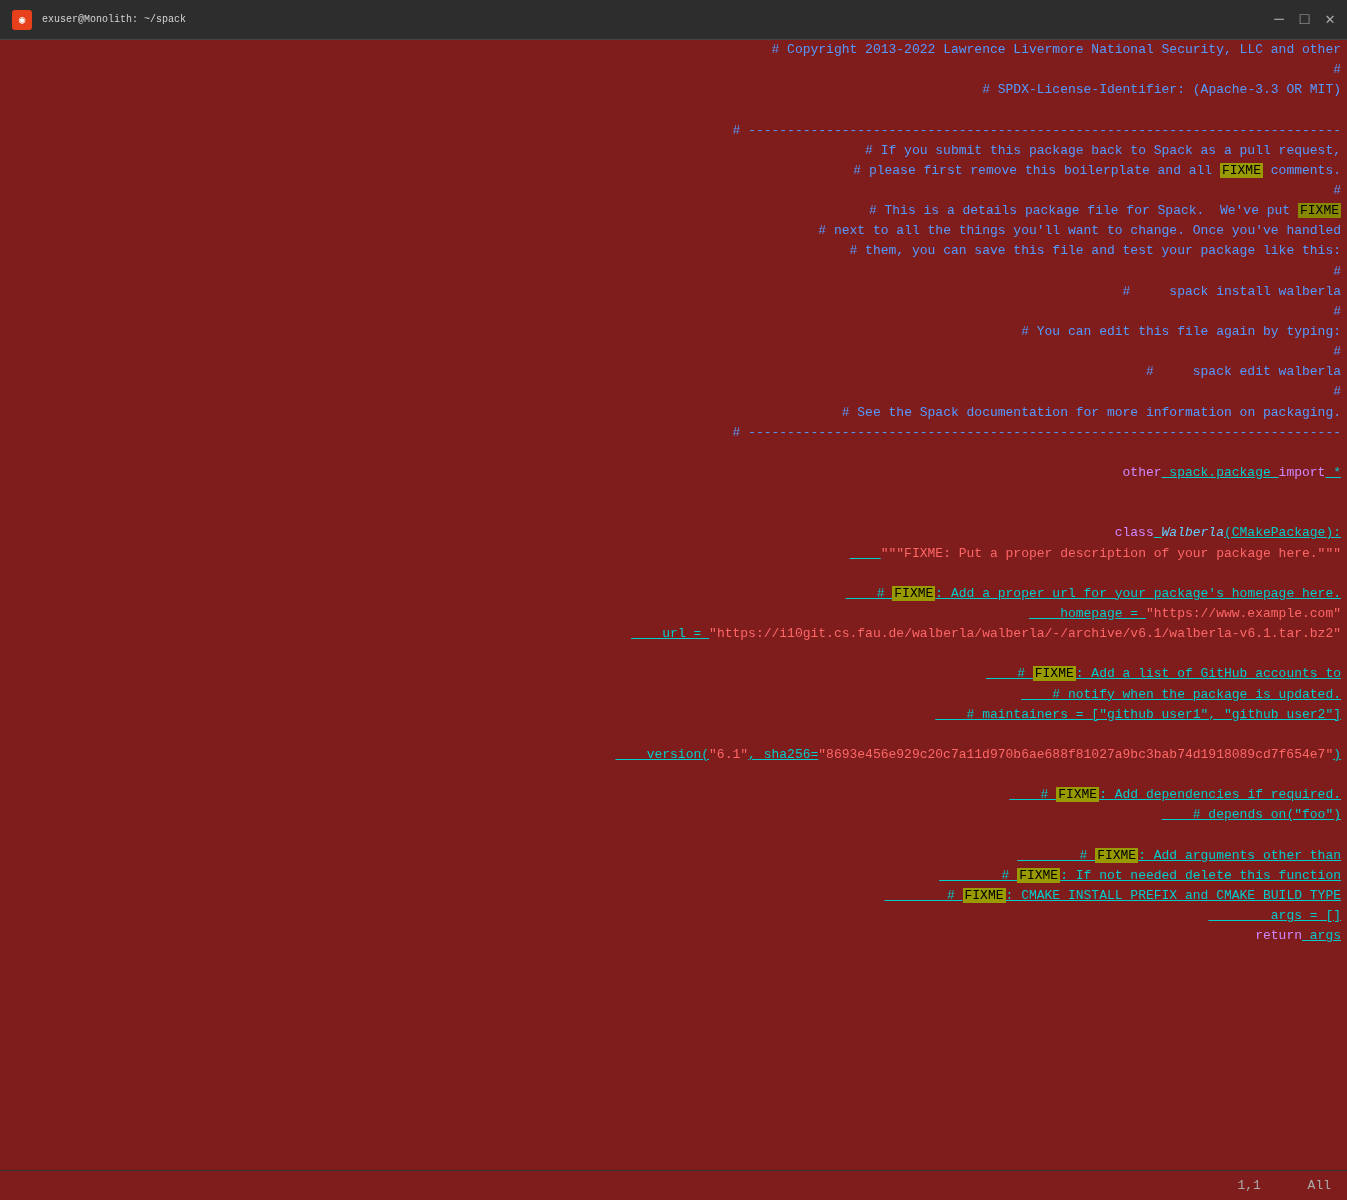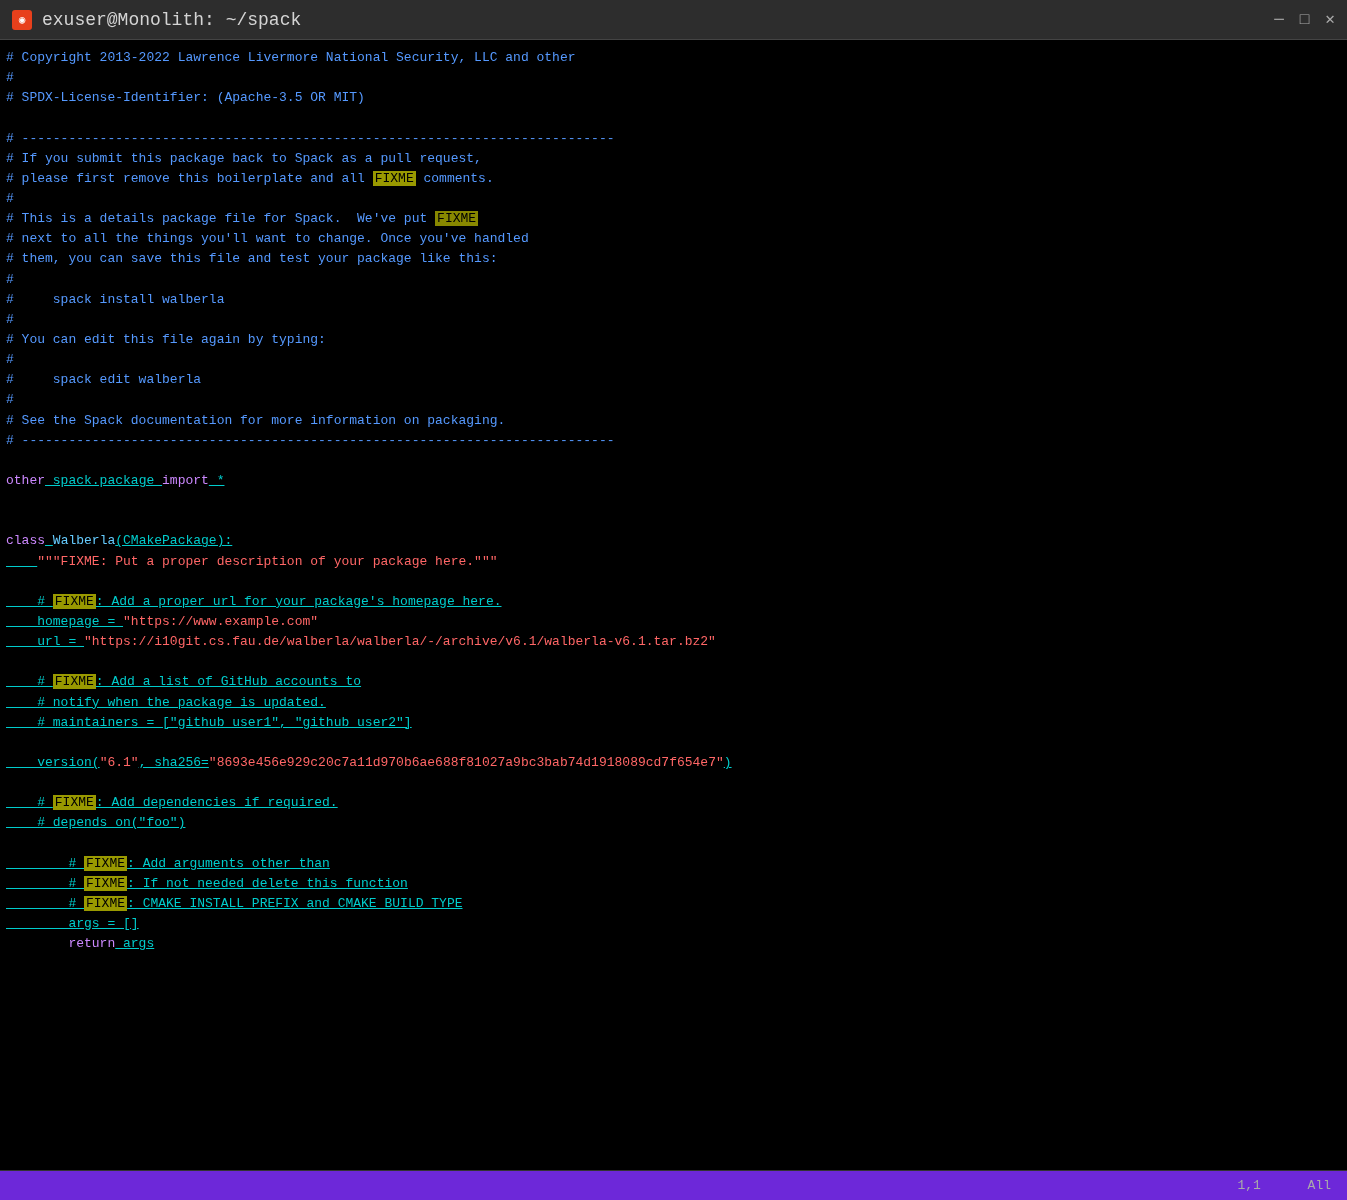--- a/index.html
+++ b/index.html
@@ -32,63 +32,64 @@
       margin-right: 10px;
       flex-shrink: 0;
     }
     .title-bar-icon span {
       color: white;
       font-size: 11px;
       font-weight: bold;
     }
     .title-text {
       color: #d4d4d4;
-      font-size: 18px;
+      font-size: 10px;
       font-family: 'Courier New', Courier, monospace;
     }
     .title-bar-controls {
       position: absolute;
       right: 12px;
       display: flex;
       gap: 16px;
       align-items: center;
     }
     .title-bar-controls span {
       color: #aaa;
       font-size: 16px;
       cursor: pointer;
       line-height: 1;
     }
     .terminal {
-      background: #000000;
-      padding: 8px 6px;
+      background: #7f1d1d;
+      padding: 0 6px;
       height: calc(1200px - 40px - 30px);
       overflow: hidden;
       line-height: 1.55;
+      text-align: right;
     }
     .status-bar {
-      background: #6d28d9;
+      background: #7f1d1d;
       height: 30px;
       border-top: 1px solid #333;
       display: flex;
       align-items: center;
       justify-content: flex-end;
       padding: 0 16px;
       color: #aaa;
       font-size: 13px;
       font-family: 'Courier New', Courier, monospace;
     }
     .line {
       white-space: pre;
       line-height: 1.55;
     }
     .c-comment { color: #5599ff; }
     .c-string { color: #ff6666; }
     .c-keyword { color: #cc88ff; }
-    .c-classname { color: #66ccff; }
+    .c-classname { color: #66ccff; font-style: italic; }
     .c-default { color: #00cccc; text-decoration: underline; }
     .fixme-highlight {
       background: #999900;
       color: #000000;
       padding: 0 2px;
     }
     .fixme-highlight2 {
       background: #888800;
       color: #000000;
       padding: 0 2px;
@@ -105,21 +106,21 @@
   <div class="title-bar-controls">
     <span>─</span>
     <span>□</span>
     <span>✕</span>
   </div>
 </div>
 
 <div class="terminal">
   <div class="line"><span class="c-comment"># Copyright 2013-2022 Lawrence Livermore National Security, LLC and other</span></div>
   <div class="line"><span class="c-comment">#</span></div>
-  <div class="line"><span class="c-comment"># SPDX-License-Identifier: (Apache-3.5 OR MIT)</span></div>
+  <div class="line"><span class="c-comment"># SPDX-License-Identifier: (Apache-3.3 OR MIT)</span></div>
   <div class="line">&nbsp;</div>
   <div class="line"><span class="c-comment"># ----------------------------------------------------------------------------</span></div>
   <div class="line"><span class="c-comment"># If you submit this package back to Spack as a pull request,</span></div>
   <div class="line"><span class="c-comment"># please first remove this boilerplate and all </span><span class="fixme-highlight">FIXME</span><span class="c-comment"> comments.</span></div>
   <div class="line"><span class="c-comment">#</span></div>
   <div class="line"><span class="c-comment"># This is a details package file for Spack.  We've put </span><span class="fixme-highlight2">FIXME</span><span class="c-comment"></span></div>
   <div class="line"><span class="c-comment"># next to all the things you'll want to change. Once you've handled</span></div>
   <div class="line"><span class="c-comment"># them, you can save this file and test your package like this:</span></div>
   <div class="line"><span class="c-comment">#</span></div>
   <div class="line"><span class="c-comment">#     spack install walberla</span></div>

